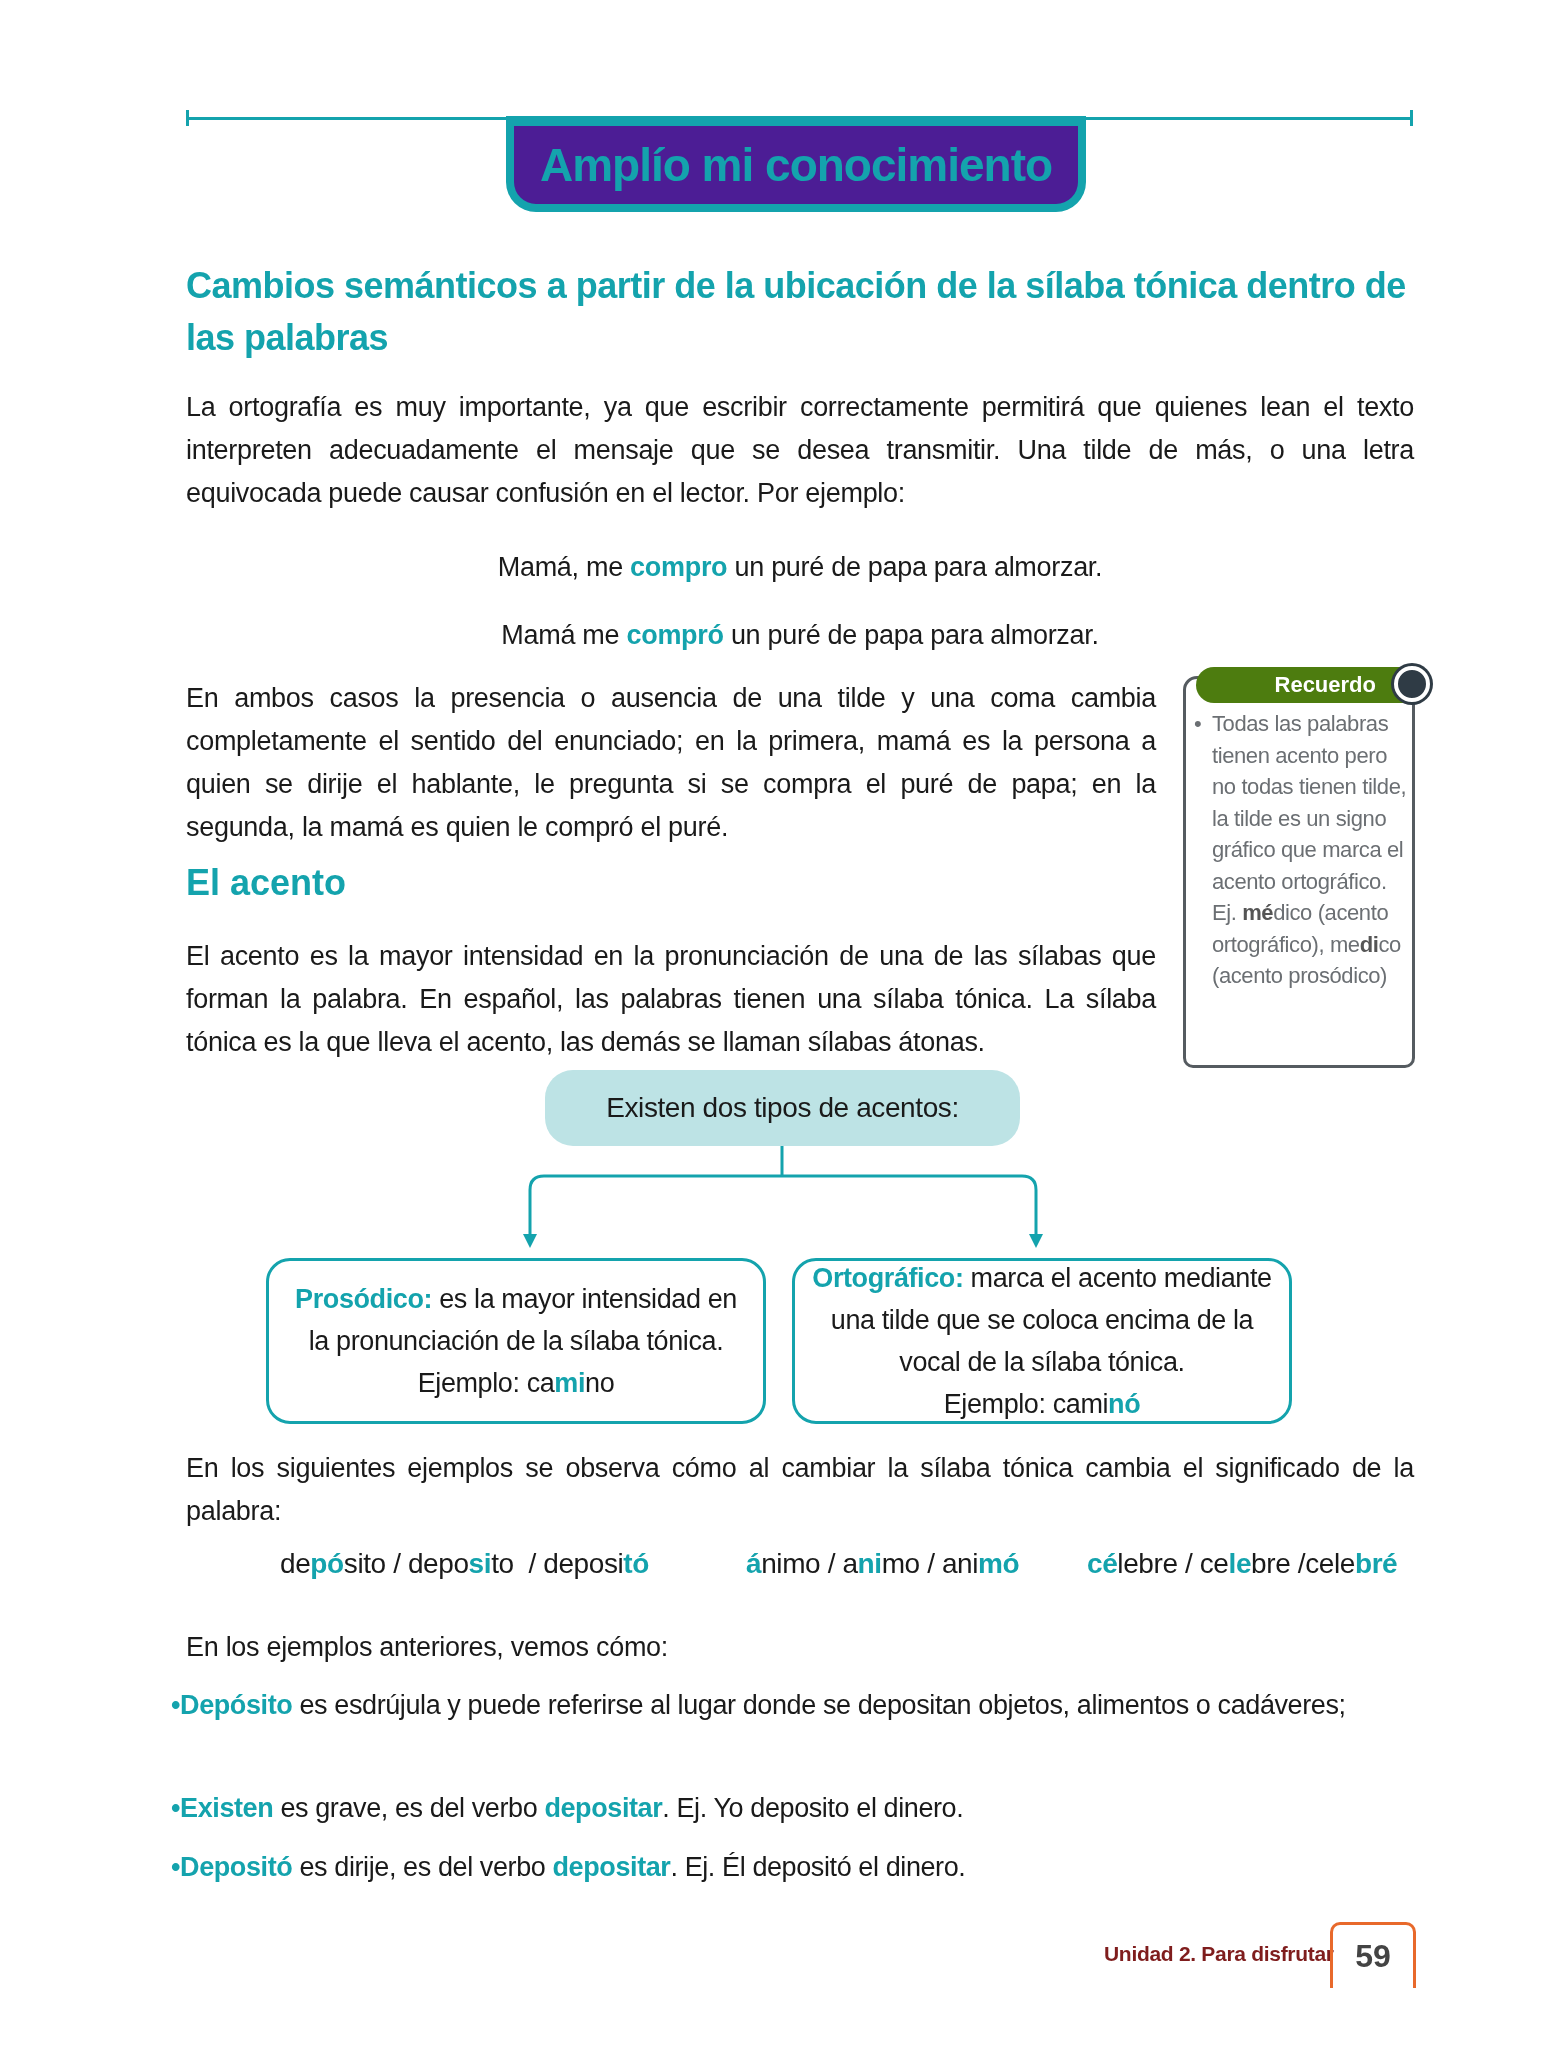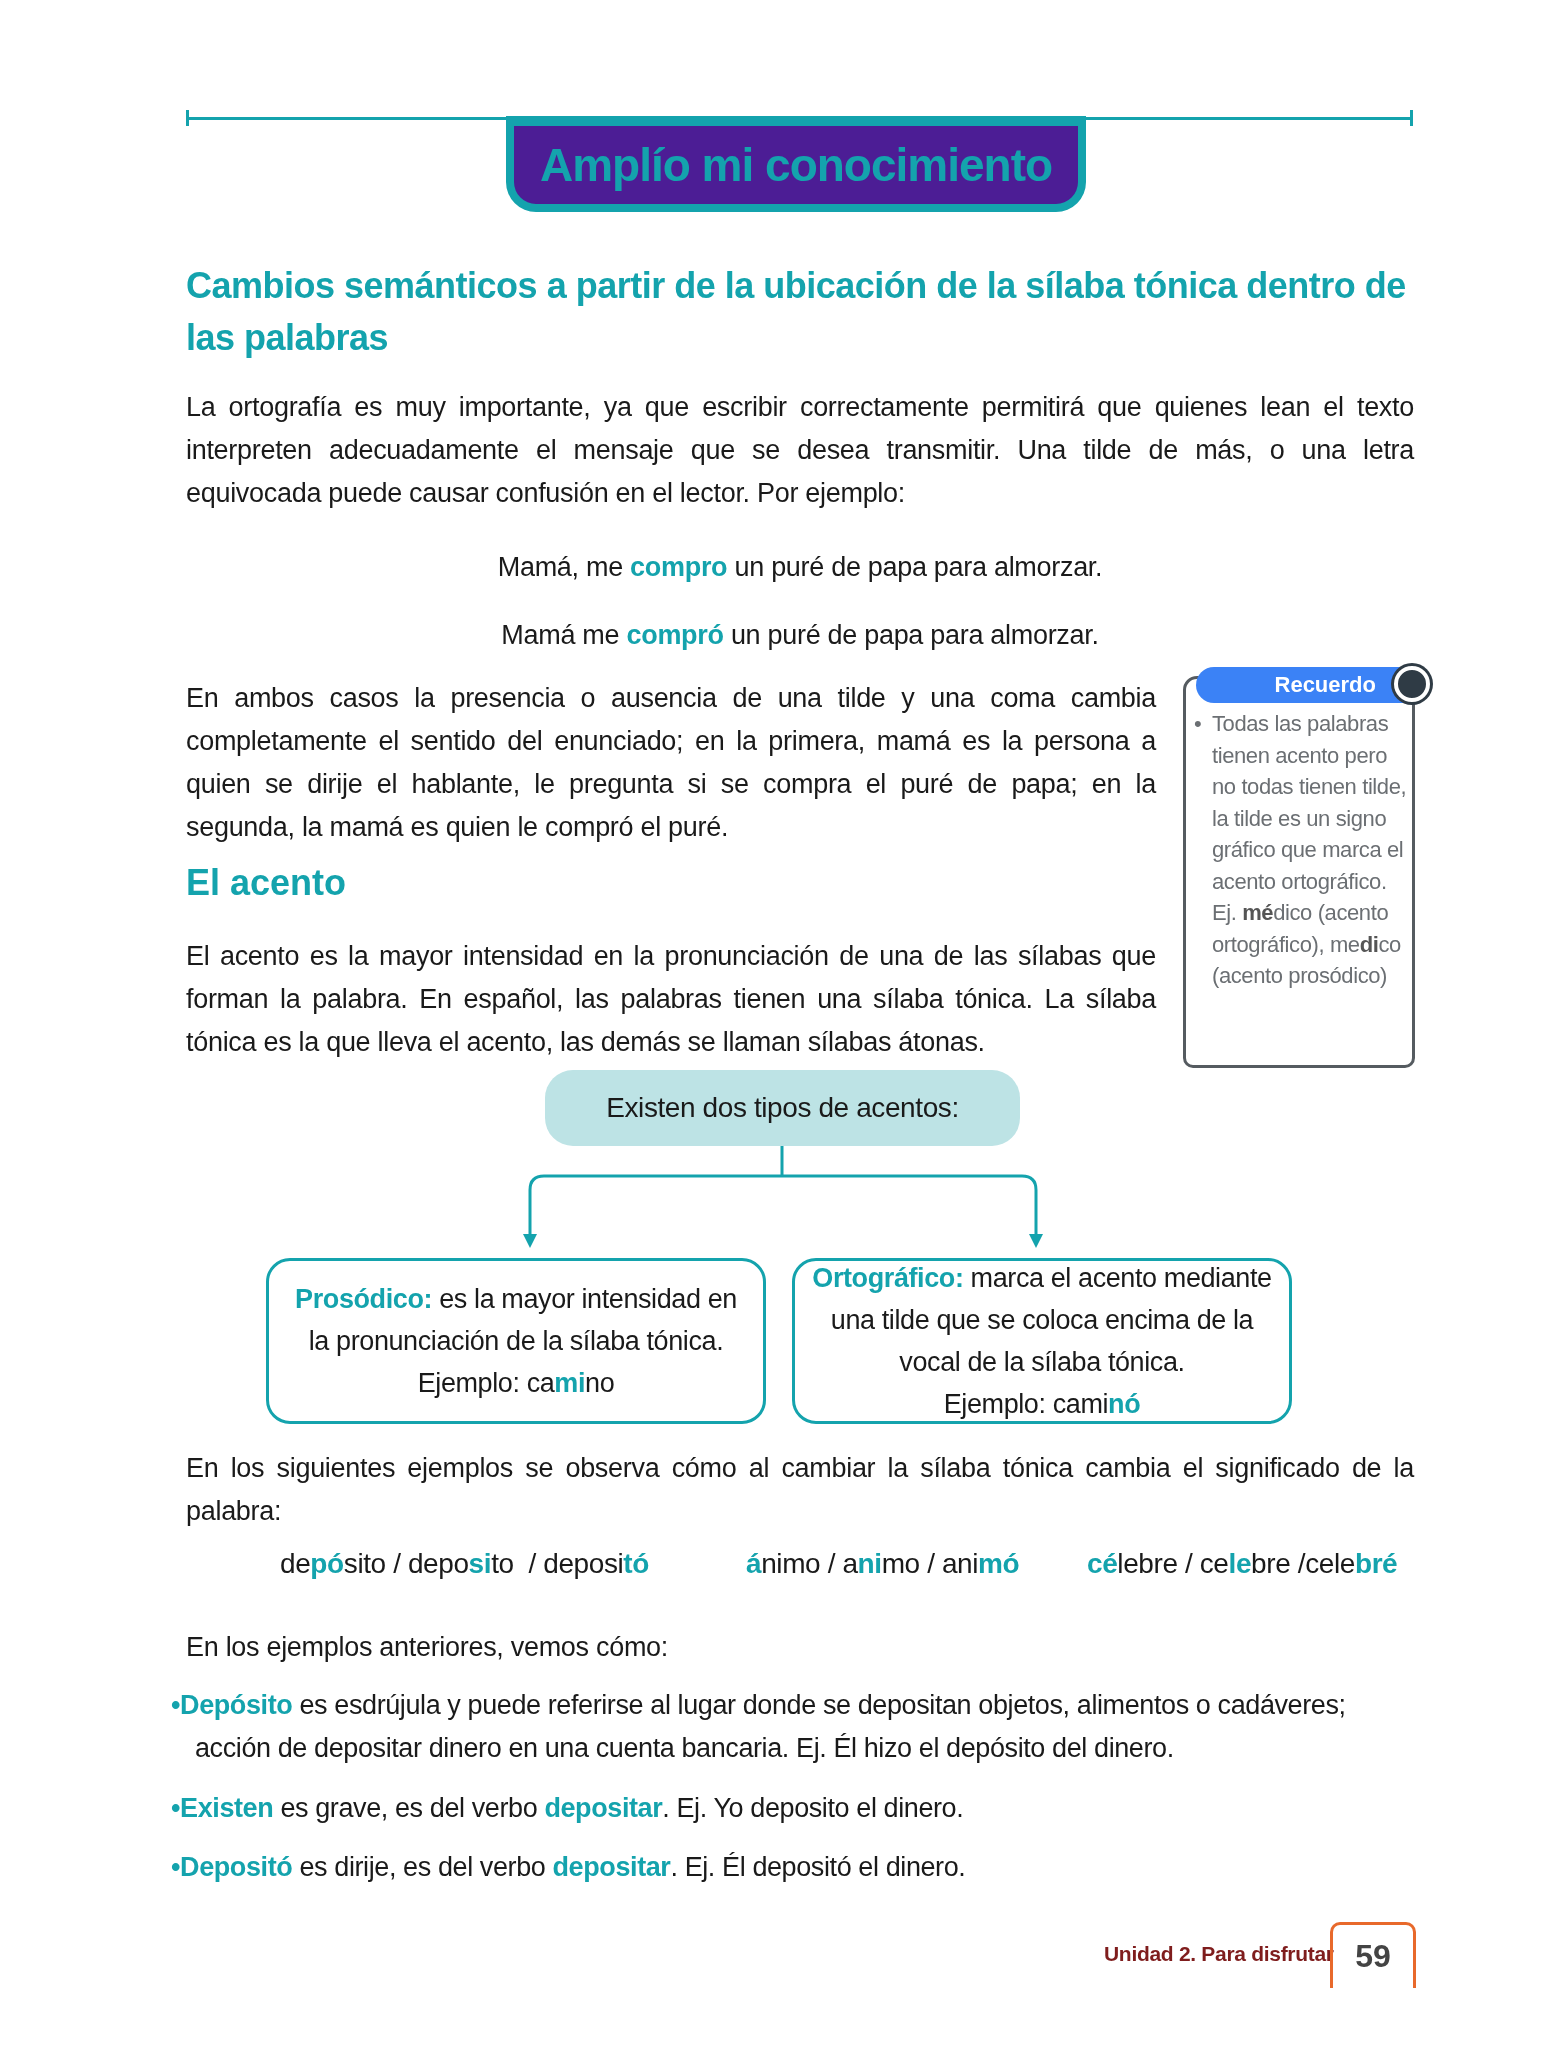--- a/index.html
+++ b/index.html
@@ -33,21 +33,21 @@
   .sub-title { position: absolute; left: 186px; top: 862px; font-size: 36px; font-weight: bold; color: #14a3ad; }
   .para-3 { left: 186px; top: 935px; width: 970px; }
 
   
   .rec-box {
     position: absolute; left: 1183px; top: 676px; width: 232px; height: 392px;
     border: 3px solid #555b60; border-radius: 14px 10px 10px 10px; box-sizing: border-box;
   }
   .rec-tab {
     position: absolute; left: 1196px; top: 667px; width: 232px; height: 36px;
-    background: #3b82f6; border-radius: 18px; color: #fff; font-weight: bold; font-size: 22px;
+    background: #4d7c0f; border-radius: 18px; color: #fff; font-weight: bold; font-size: 22px;
     display: flex; align-items: center; justify-content: flex-end; padding-right: 52px; box-sizing: border-box;
   }
   .rec-dot {
     position: absolute; left: 1394px; top: 666px; width: 36px; height: 36px; border-radius: 50%;
     background: #2f3b45; border: 4px solid #fff; box-shadow: 0 0 0 3px #2f3b45; box-sizing: border-box;
   }
   .rec-text {
     position: absolute; left: 1194px; top: 708px; width: 220px; font-size: 22px; line-height: 31.5px;
     color: #6b6f73; letter-spacing: -0.4px;
   }
@@ -152,21 +152,20 @@
   <span class="teal">á</span><span>nimo</span><span> / a</span><span class="teal">ni</span><span>mo</span><span> / ani</span><span class="teal">mó</span>
 </div>
 <div class="words w3">
   <span class="teal">cé</span><span>lebre</span><span> / ce</span><span class="teal">le</span><span>bre</span><span> /cele</span><span class="teal">bré</span>
 </div>
 
 <div class="para para-5">En los ejemplos anteriores, vemos cómo:</div>
 
 <div class="bullet b1">
   <span class="dot">•</span><span class="teal">Depósito</span><span> es esdrújula y puede referirse al lugar donde se depositan objetos, alimentos o cadáveres;</span><br>
-  <span class="indent">acción de depositar dinero en una cuenta bancaria.  Ej.  Él hizo el depósito del dinero.</span>
 </div>
 <div class="bullet b2">
   <span class="dot">•</span><span class="teal">Existen</span><span> es grave, es del verbo </span><span class="teal">depositar</span><span>.  Ej.  Yo deposito el dinero.</span>
 </div>
 <div class="bullet b3">
   <span class="dot">•</span><span class="teal">Depositó</span><span> es dirije,  es del verbo </span><span class="teal">depositar</span><span>.   Ej.  Él depositó el dinero.</span>
 </div>
 
 <div class="footer-text">Unidad 2. Para disfrutar</div>
 <div class="page-box">59</div>

